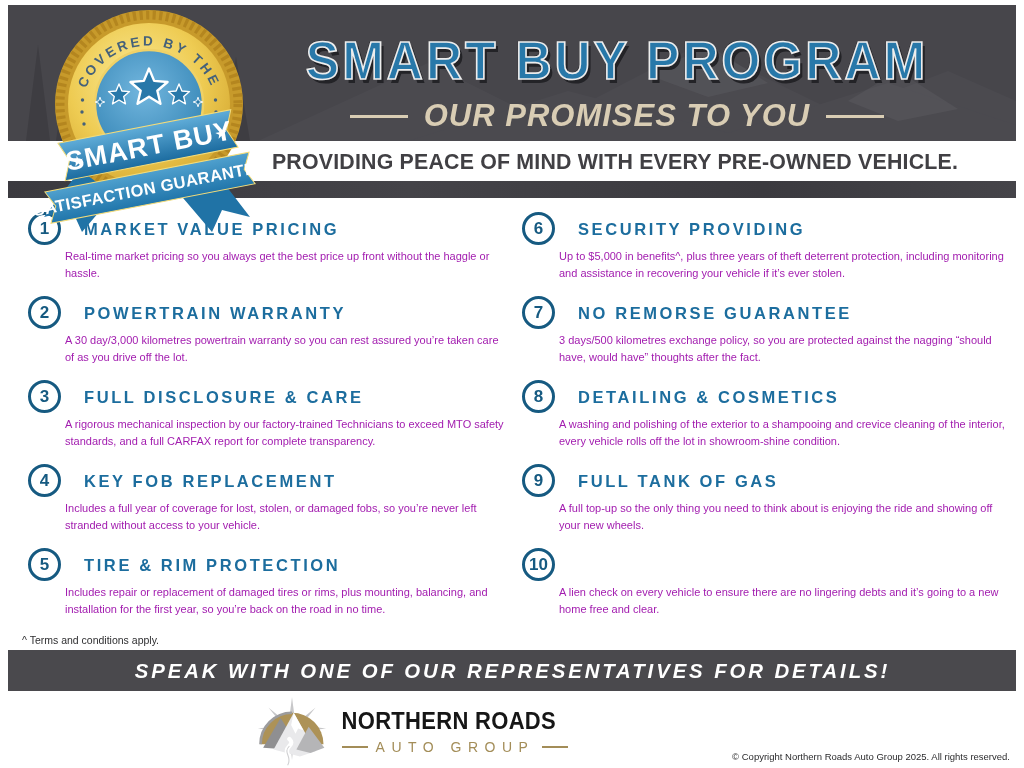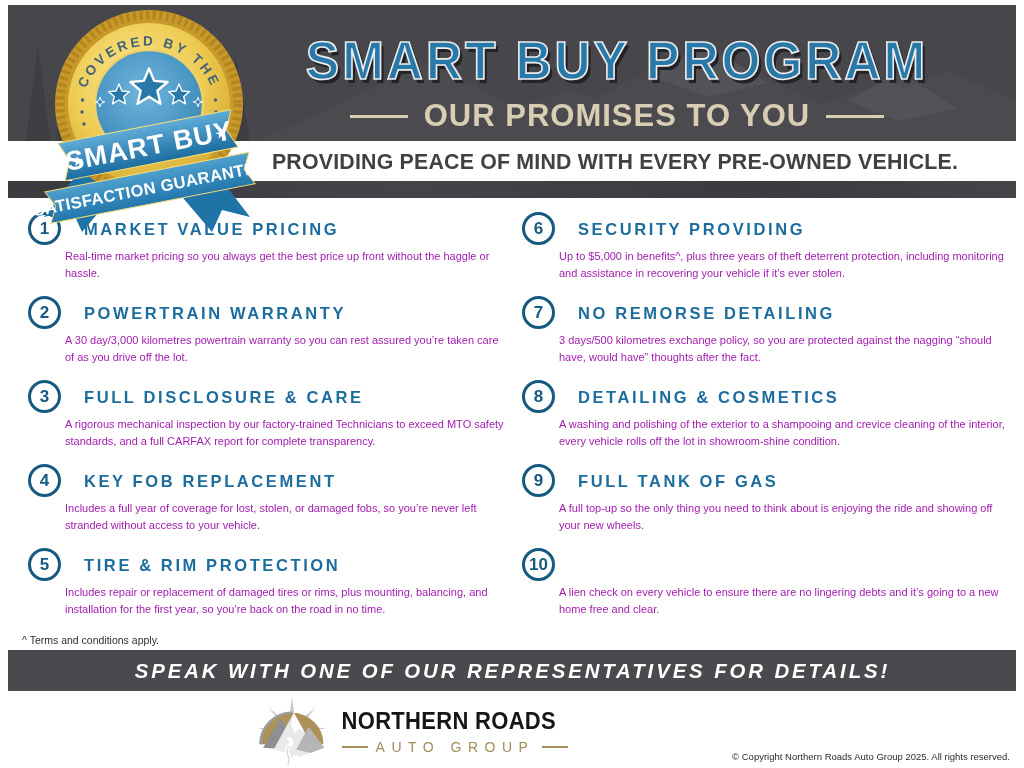--- a/index.html
+++ b/index.html
@@ -19,21 +19,21 @@
     font-size:50px; font-weight:800; letter-spacing:3px; color:#2878A9;
     -webkit-text-stroke:1.6px #EDEDED;
     text-shadow:3px 4px 0 #232327, -1px -1px 0 #2A2A2E;
     transform:scaleY(1.08); transform-origin:top center; white-space:nowrap;
   }
   .hero-subtitle-row {
     position:absolute; left:238px; top:93px; width:742px;
     display:flex; align-items:center; justify-content:center; gap:16px;
   }
   .hero-subtitle {
-    font-size:31px; font-weight:700; color:#D9CDB4;
+    font-size:31px; font-weight:700; font-style:italic; color:#D9CDB4;
     letter-spacing:1px; white-space:nowrap;
   }
   .subtitle-dash { width:58px; height:3px; background:#D9CDB4; }
   
   .tagline {
     position:absolute; left:235px; top:149px; width:760px; text-align:center;
     font-size:22px; font-weight:800; color:#414044; letter-spacing:0.2px;
     transform:scaleX(0.97); transform-origin:center; white-space:nowrap;
   }
   .thin-bar {
@@ -262,21 +262,21 @@
       <div class="promise-title">SECURITY PROVIDING</div>
     </div>
     <div class="promise-desc">Up to $5,000 in benefits^, plus three years of theft deterrent protection, including monitoring and assistance in recovering your vehicle if it’s ever stolen.</div>
   </div>
 
   <div class="promise">
     <div class="promise-head">
       <div class="num-circle">
         <span>7</span>
       </div>
-      <div class="promise-title">NO REMORSE DETAILING</div>
+      <div class="promise-title">NO REMORSE GUARANTEE</div>
     </div>
     <div class="promise-desc">3 days/500 kilometres exchange policy, so you are protected against the nagging “should have, would have” thoughts after the fact.</div>
   </div>
 
   <div class="promise">
     <div class="promise-head">
       <div class="num-circle">
         <span>8</span>
       </div>
       <div class="promise-title">DETAILING &amp; COSMETICS</div>

